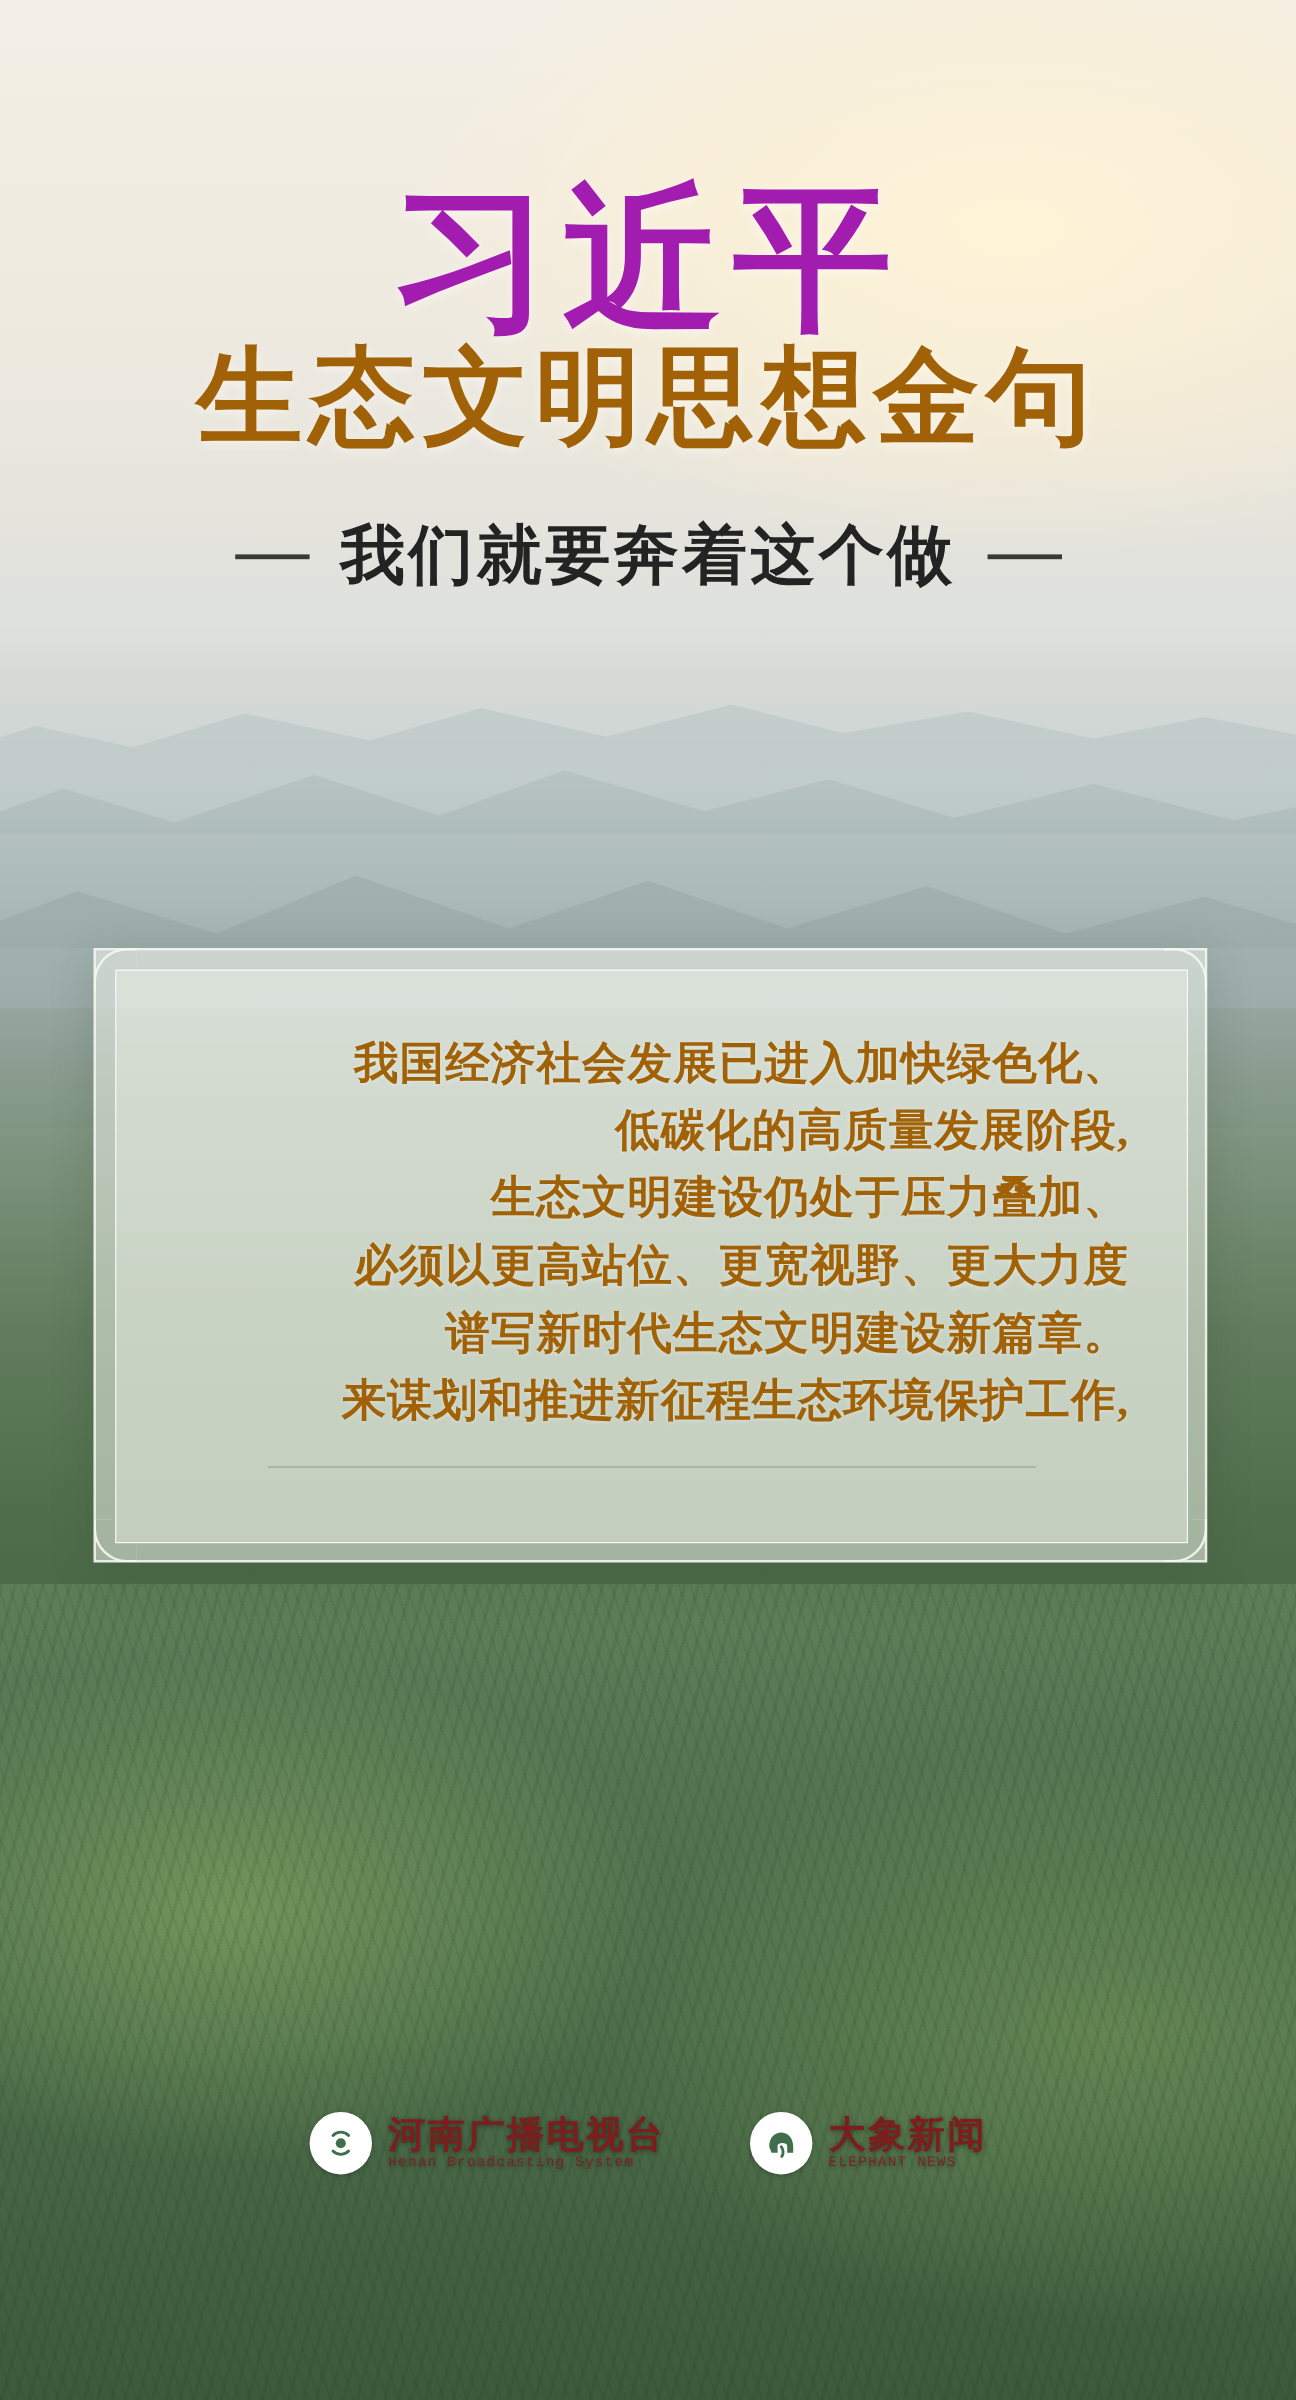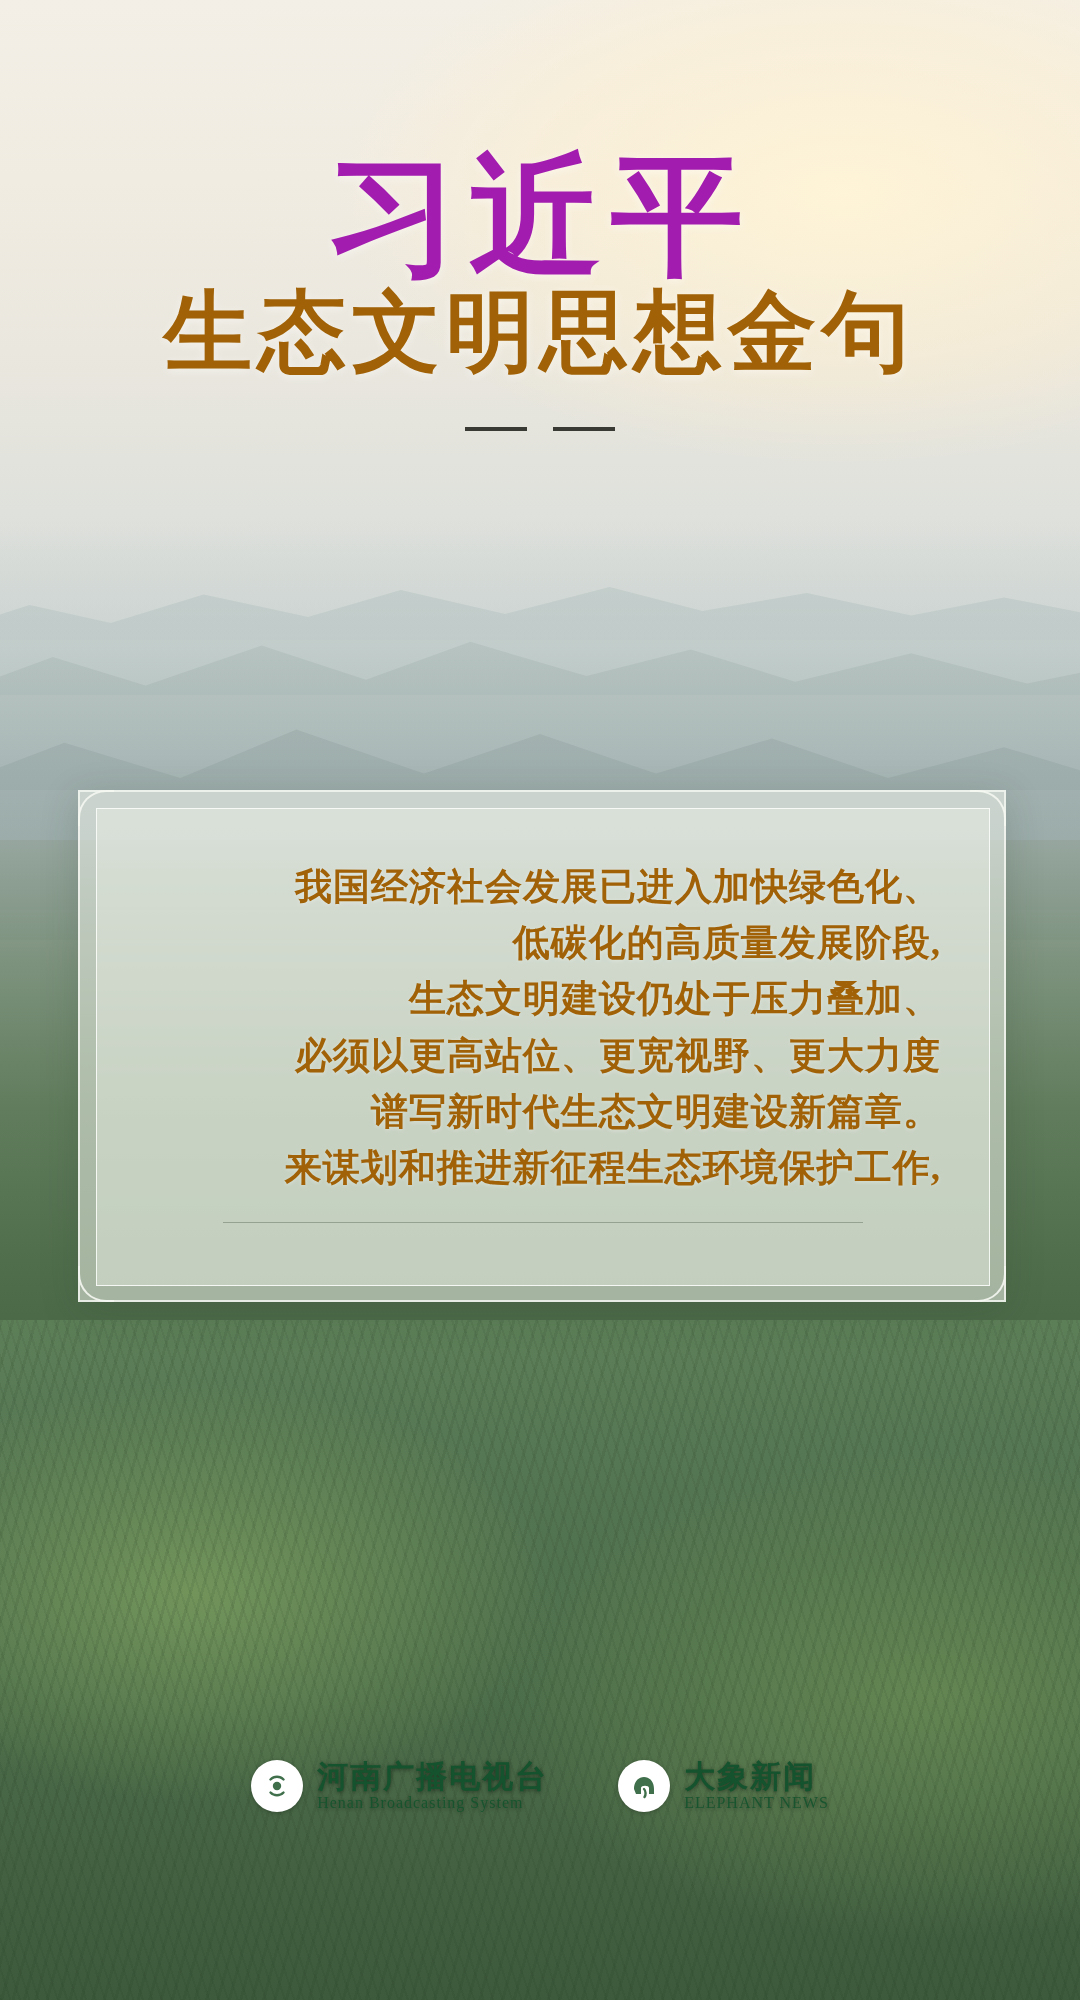--- a/index.html
+++ b/index.html
@@ -221,31 +221,31 @@
     color: #3f6f4b;
     font-size: 28px;
     font-weight: 700;
     font-family: "Liberation Sans", sans-serif;
     box-shadow: 0 1px 4px rgba(0,0,0,0.25);
   }
   .logo-text {
     display: flex;
     flex-direction: column;
     line-height: 1.1;
-    color: #14532d;
+    color: #7f1d1d;
     text-shadow: 0 1px 4px rgba(0,0,0,0.45);
   }
   .logo-cn {
     font-size: 31px;
     font-weight: 700;
     letter-spacing: 2px;
   }
   .logo-en {
-    font-family: Liberation Serif, serif;
-    font-size: 16px;
+    font-family: Liberation Mono, monospace;
+    font-size: 12px;
     letter-spacing: 1px;
     opacity: .92;
   }
 </style>
 </head>
 <body>
 
 <div class="poster">
 
   <div class="bg-sky"></div>
@@ -257,20 +257,21 @@
   <div class="bg-fore">
     
     
   </div>
 
   <div class="title-block">
     <div class="title-main">习近平</div>
     <div class="title-sub">生态文明思想金句</div>
     <div class="title-quote-row">
       <span class="rule"></span>
+      <span class="title-quote">我们就要奔着这个做</span>
       <span class="rule"></span>
     </div>
   </div>
 
   <div class="card-outer">
     <span class="corner tl"></span>
     <span class="corner tr"></span>
     <span class="corner bl"></span>
     <span class="corner br"></span>
 

